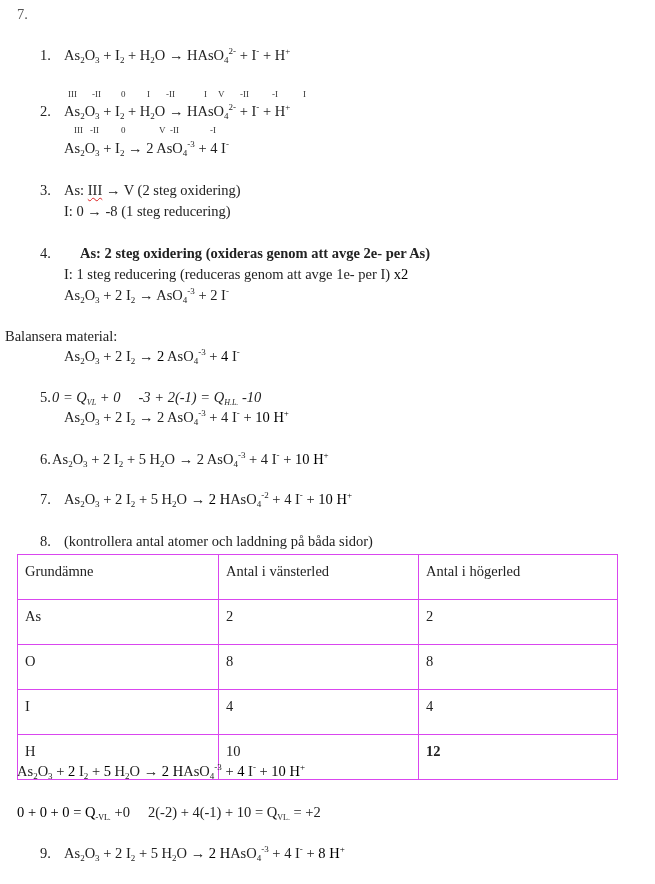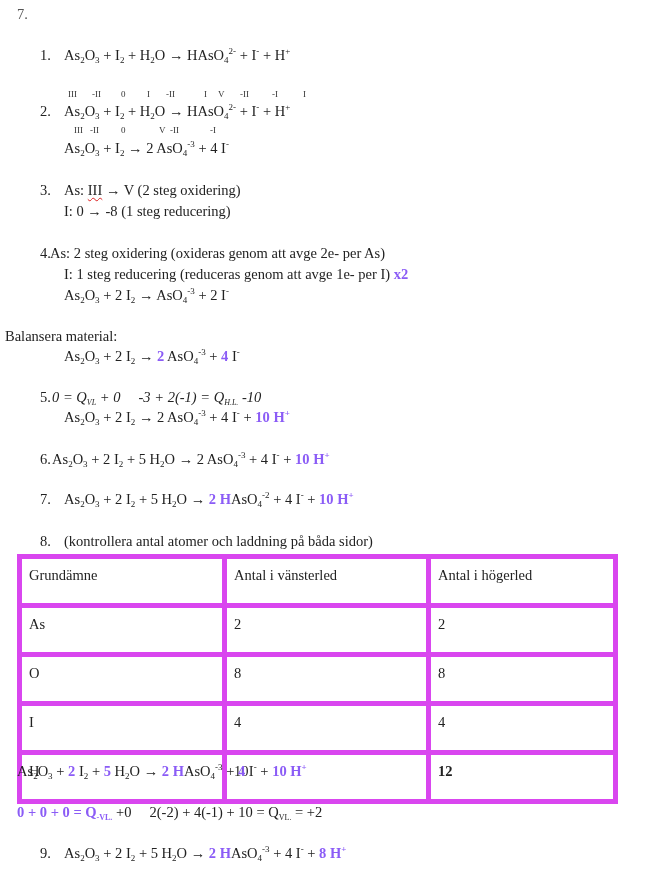--- a/index.html
+++ b/index.html
@@ -6,28 +6,28 @@
   body {
     width: 655px; height: 884px; position: relative; overflow: hidden;
     font-family: "Liberation Serif", "DejaVu Serif", serif;
     font-size: 14.5px; color: #222;
   }
   .abs { position: absolute; white-space: nowrap; }
   .num { position: absolute; white-space: nowrap; }
   sub { font-size: 9px; vertical-align: -3px; line-height: 0; }
   sup { font-size: 9px; vertical-align: 6px; line-height: 0; }
   .ox { position: absolute; font-size: 9px; white-space: nowrap; color: #333; }
-  b { font-weight: bold; color: #8b5cf6; }
+  b { font-weight: normal; color: #000000; }
   .squiggle { text-decoration: underline wavy #d22; text-underline-offset: 2px; text-decoration-thickness: 1px; }
   table.check {
     position: absolute; left: 17px; top: 554px; width: 601px;
     border-collapse: collapse; font-size: 14.5px;
   }
   table.check td {
-    border: 5px solid #d946ef; height: 32px; padding: 0 0 12px 7px; vertical-align: middle;
+    border: 1px solid #d946ef; height: 32px; padding: 0 0 12px 7px; vertical-align: middle;
   }
   table.check td.c1 { width: 193px; }
   table.check td.c2 { width: 192px; }
   .qsub { font-size: 8px; vertical-align: -3px; line-height: 0; }
 </style>
 </head>
 <body>
 
 <div class="abs" style="left:17px;top:6px;color:#555;">7.</div>
 
@@ -58,21 +58,21 @@
   <span class="ox" style="left:170px;top:125px;">-II</span>
   <span class="ox" style="left:210px;top:125px;">-I</span>
 </div>
 <div class="abs" style="left:64px;top:140px;">As<sub>2</sub>O<sub>3</sub> + I<sub>2</sub> → 2 AsO<sub>4</sub><sup>-3</sup> + 4 I<sup>-</sup></div>
 
 <div class="num" style="left:40px;top:182px;">3.</div>
 <div class="abs" style="left:64px;top:182px;">As: <span class="squiggle">III</span> → V (2 steg oxidering)</div>
 <div class="abs" style="left:64px;top:203px;">I: 0 → -8 (1 steg reducering)</div>
 
 <div class="num" style="left:40px;top:245px;">4.</div>
-<div class="abs" style="left:50px;top:245px;">As: 2 steg oxidering (oxideras genom att avge 2e- per As)</div>
+<div class="abs" style="left:80px;top:245px;font-weight:bold;">As: 2 steg oxidering (oxideras genom att avge 2e- per As)</div>
 <div class="abs" style="left:64px;top:266px;"><span>I: 1 steg reducering (reduceras genom att avge 1e- per I)</span> <b>x2</b></div>
 <div class="abs" style="left:64px;top:287px;">As<sub>2</sub>O<sub>3</sub> + 2 I<sub>2</sub> → AsO<sub>4</sub><sup>-3</sup> + 2 I<sup>-</sup></div>
 
 <div class="abs" style="left:5px;top:328px;">Balansera material:</div>
 <div class="abs" style="left:64px;top:348px;">As<sub>2</sub>O<sub>3</sub> + 2 I<sub>2</sub> → <b>2</b> AsO<sub>4</sub><sup>-3</sup> + <b>4</b> I<sup>-</sup></div>
 
 <div class="num" style="left:40px;top:389px;">5.</div>
 <div class="abs" style="left:52px;top:389px;font-style:italic;">0 = Q<span class="qsub">VL</span> + 0 &nbsp;&nbsp;&nbsp; -3 + 2(-1) = Q<span class="qsub">H.L.</span> -10</div>
 <div class="abs" style="left:64px;top:409px;">As<sub>2</sub>O<sub>3</sub> + 2 I<sub>2</sub> → 2 AsO<sub>4</sub><sup>-3</sup> + 4 I<sup>-</sup> + <b>10 H<sup>+</sup></b></div>
 

